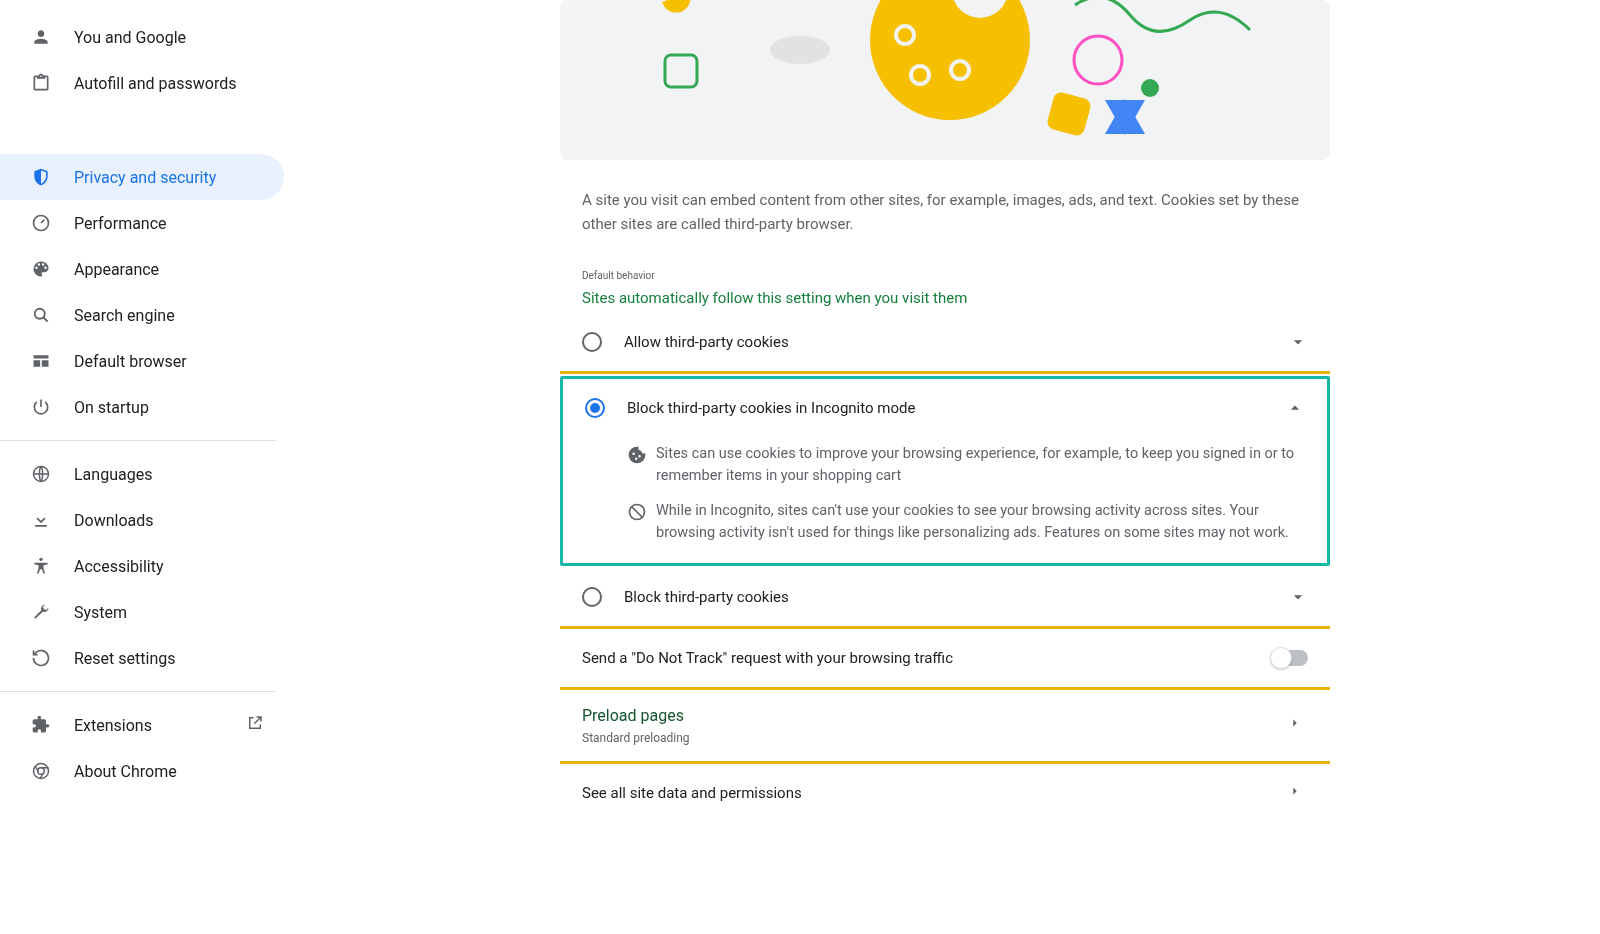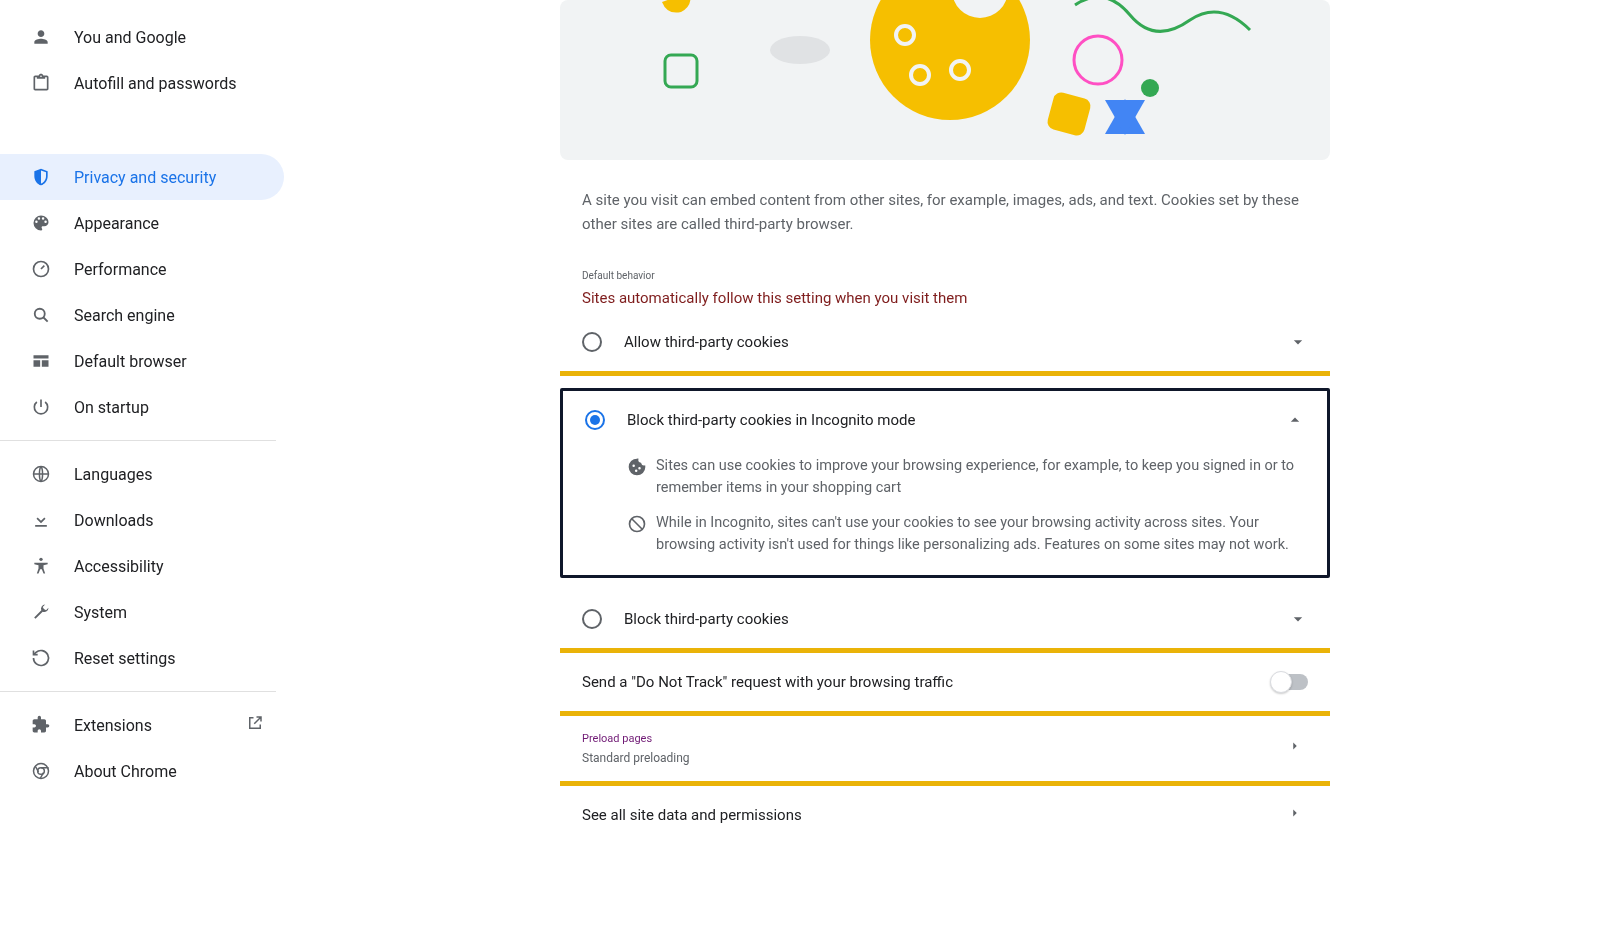--- a/index.html
+++ b/index.html
@@ -83,24 +83,24 @@
   }
   .section-title {
     padding: 34px 22px 0 22px;
     font-size: 10px;
     color: #5f6368;
     font-weight: 400;
   }
   .section-sub {
     padding: 8px 22px 6px 22px;
     font-size: 15px;
-    color: #7f1d1d;
+    color: #15803d;
   }
   .row {
-    border-bottom: 5px solid #eab308;
+    border-bottom: 3px solid #eab308;
   }
   .row-inner {
     display: flex;
     align-items: center;
     padding: 16px 22px;
     min-height: 58px;
     cursor: pointer;
   }
   .radio {
     width: 20px;
@@ -126,23 +126,23 @@
     font-size: 15px;
     color: #202124;
     flex: 1;
   }
   .chevron {
     color: #5f6368;
     width: 20px;
     height: 20px;
   }
   .highlight-box {
-    border: 3px solid #0f172a;
+    border: 3px solid #14b8a6;
     border-radius: 2px;
-    margin: 12px 0;
+    margin: 2px 0;
   }
   .detail {
     display: flex;
     padding: 6px 22px 6px 64px;
     gap: 7px;
     font-size: 14.5px;
     line-height: 1.55;
     color: #5f6368;
     justify-content: flex-end;
   }
@@ -165,21 +165,21 @@
   .toggle::after {
     content: "";
     position: absolute;
     width: 20px; height: 20px;
     background: #fff;
     border: 1px solid #dadce0;
     border-radius: 50%;
     top: -3px; left: -2px;
     box-shadow: 0 1px 2px rgba(0,0,0,0.2);
   }
-  .two-line .primary { font-size: 11px; color: #701a75; }
+  .two-line .primary { font-size: 16px; color: #14532d; }
   .two-line .secondary { font-size: 12px; color: #5f6368; margin-top: 6px; }
 </style>
 </head>
 <body>
 
 <nav class="sidebar">
   <div class="nav-item">
     <span class="nav-icon">
       <svg viewBox="0 0 24 24" width="20" height="20" fill="currentColor">
           <path d="M12 12c2.2 0 4-1.8 4-4s-1.8-4-4-4-4 1.8-4 4 1.8 4 4 4zm0 2c-2.7 0-8 1.3-8 4v2h16v-2c0-2.7-5.3-4-8-4z"></path>
@@ -198,34 +198,34 @@
   <div class="nav-item active">
     <span class="nav-icon">
       <svg viewBox="0 0 24 24" width="20" height="20" fill="currentColor">
           <path d="M12 2 4 5v6c0 5 3.4 9.7 8 11 4.6-1.3 8-6 8-11V5l-8-3zm0 2.2 6 2.2V11c0 4-2.6 7.8-6 8.9V4.2z"></path>
         </svg>
     </span>
     <span>Privacy and security</span>
   </div>
   <div class="nav-item">
     <span class="nav-icon">
-      <svg viewBox="0 0 24 24" width="20" height="20" fill="currentColor">
-          <path d="M12 3a9 9 0 0 0 0 18c.8 0 1.5-.7 1.5-1.5 0-.4-.1-.7-.4-1-.2-.3-.4-.6-.4-1 0-.8.7-1.5 1.5-1.5H16a5 5 0 0 0 5-5c0-4.4-4-8-9-8zM6.5 12a1.5 1.5 0 1 1 0-3 1.5 1.5 0 0 1 0 3zm3-4a1.5 1.5 0 1 1 0-3 1.5 1.5 0 0 1 0 3zm5 0a1.5 1.5 0 1 1 0-3 1.5 1.5 0 0 1 0 3zm3 4a1.5 1.5 0 1 1 0-3 1.5 1.5 0 0 1 0 3z"></path>
-        </svg>
-    </span>
-    <span>Appearance</span>
-  </div>
-  <div class="nav-item">
-    <span class="nav-icon">
       <svg viewBox="0 0 24 24" width="20" height="20" fill="none" stroke="currentColor" stroke-width="2">
           <circle cx="12" cy="12" r="9"></circle>
           <path d="M12 12 16 8"></path>
         </svg>
     </span>
     <span>Performance</span>
+  </div>
+  <div class="nav-item">
+    <span class="nav-icon">
+      <svg viewBox="0 0 24 24" width="20" height="20" fill="currentColor">
+          <path d="M12 3a9 9 0 0 0 0 18c.8 0 1.5-.7 1.5-1.5 0-.4-.1-.7-.4-1-.2-.3-.4-.6-.4-1 0-.8.7-1.5 1.5-1.5H16a5 5 0 0 0 5-5c0-4.4-4-8-9-8zM6.5 12a1.5 1.5 0 1 1 0-3 1.5 1.5 0 0 1 0 3zm3-4a1.5 1.5 0 1 1 0-3 1.5 1.5 0 0 1 0 3zm5 0a1.5 1.5 0 1 1 0-3 1.5 1.5 0 0 1 0 3zm3 4a1.5 1.5 0 1 1 0-3 1.5 1.5 0 0 1 0 3z"></path>
+        </svg>
+    </span>
+    <span>Appearance</span>
   </div>
   <div class="nav-item">
     <span class="nav-icon">
       <svg viewBox="0 0 24 24" width="20" height="20" fill="none" stroke="currentColor" stroke-width="2.2">
           <circle cx="10.5" cy="10.5" r="6"></circle>
           <path d="M20 20l-5-5"></path>
         </svg>
     </span>
     <span>Search engine</span>
   </div>

